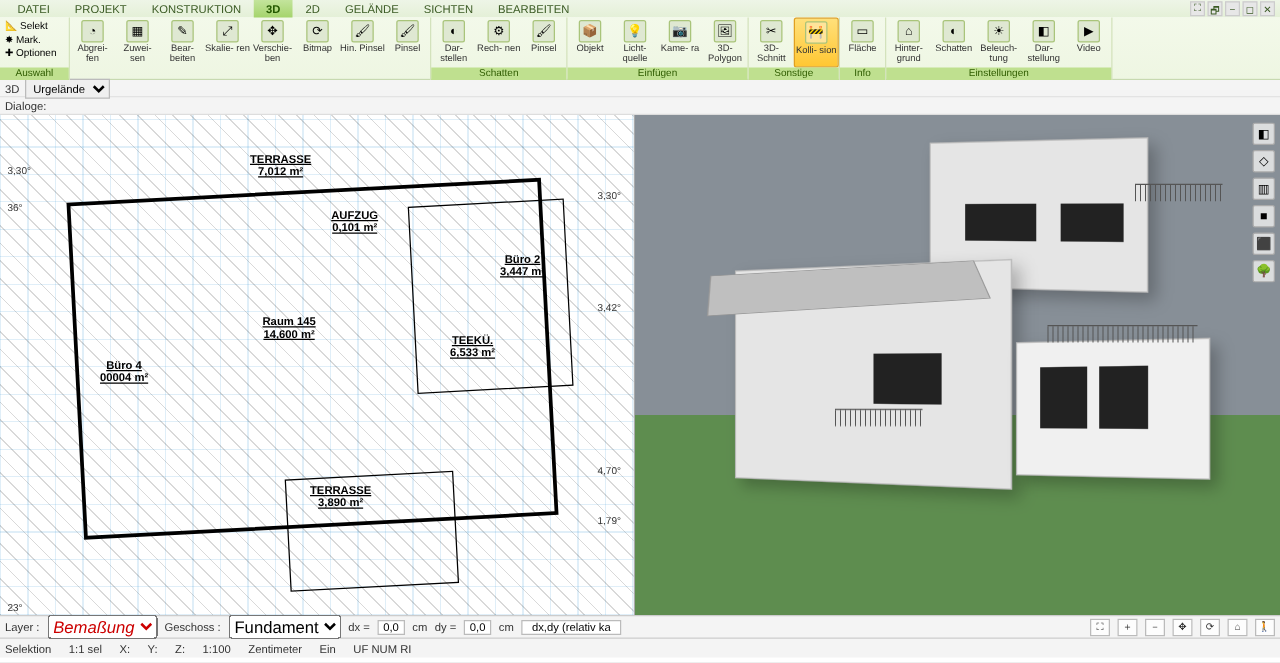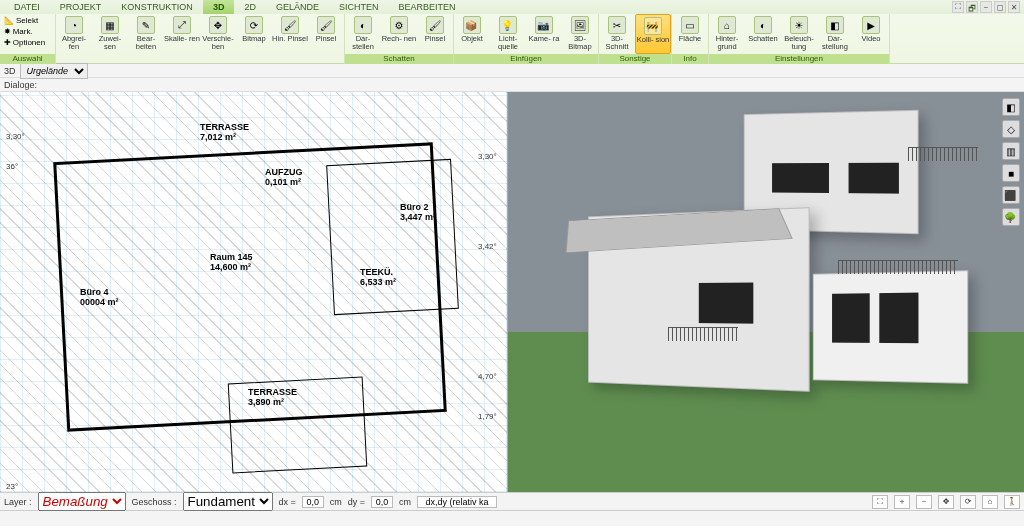--- a/index.html
+++ b/index.html
@@ -55,21 +55,21 @@
     display:flex; flex-direction:column; font-size:8px; padding:2px 4px; gap:2px;
   }
   .side-stack div { display:flex; align-items:center; gap:2px; cursor:pointer; }
 
   
   .secbar {
     height: 14px; background: #f4f4f4; border-bottom: 1px solid #ddd;
     display: flex; align-items: center; font-size: 9px; color: #333; padding: 0 4px;
   }
   .secbar select, .secbar input {
-    font-size: 9px; border: 1px solid #bbb; height: 16px; padding: 0 2px; font-style: italic;
+    font-size: 9px; border: 1px solid #bbb; height: 16px; padding: 0 2px;
   }
   .secbar .lbl { margin-right: 4px; }
 
   
   .workarea {
     display: flex; height: 400px; background: #ddd; position: relative;
   }
   .pane-left {
     flex: 0 0 508px; background: #fff; position: relative; overflow: hidden;
     border-right: 1px solid #aaa;
@@ -96,21 +96,21 @@
     background:
       repeating-linear-gradient(0deg, rgba(0,120,200,.12) 0 1px, transparent 1px 22px),
       repeating-linear-gradient(90deg, rgba(0,120,200,.12) 0 1px, transparent 1px 22px),
       #fff;
   }
   .plan-outline {
     position:absolute; border:3px solid #000;
   }
   .plan-label {
     position:absolute; font-size:9px; color:#000; font-weight:600;
-    line-height:10px; pointer-events:none;
+    text-align:center; line-height:10px; pointer-events:none;text-decoration:underline;
   }
   .dim { position:absolute; font-size:8px; color:#333; }
   .thin { border:1px solid #000; }
   .diag {
     position:absolute; inset:0;
     background:repeating-linear-gradient(45deg, rgba(0,0,0,.15) 0 1px, transparent 1px 10px);
     pointer-events:none;
   }
 
   .right-toolbar {
@@ -243,21 +243,21 @@
 quelle</span>
         </div>
       <div class="rbtn">
           <span class="ric">📷</span>
           <span class="rlab">Kame-
 ra</span>
         </div>
       <div class="rbtn">
           <span class="ric">🖼</span>
           <span class="rlab">3D-
-Bitmap</span>
+Polygon</span>
         </div>
     </div>
     <div class="ribbon-group-title">Einfügen</div>
   </div>
 
   <div class="ribbon-group">
     <div class="ribbon-group-body">
       <div class="rbtn">
           <span class="ric">✂</span>
           <span class="rlab">3D-
@@ -419,13 +419,24 @@
   <span class="mini-btn">⛶</span>
   <span class="mini-btn">＋</span>
   <span class="mini-btn">－</span>
   <span class="mini-btn">✥</span>
   <span class="mini-btn">⟳</span>
   <span class="mini-btn">⌂</span>
   <span class="mini-btn">🚶</span>
 </div>
 
 <div class="botbar2">
+  <div class="status-right">
+    <span>Selektion</span>
+    <span>1:1 sel</span>
+    <span>X:</span>
+    <span>Y:</span>
+    <span>Z:</span>
+    <span>1:100</span>
+    <span>Zentimeter</span>
+    <span>Ein</span>
+    <span>UF NUM RI</span>
+  </div>
 </div>
 
 </body></html>

